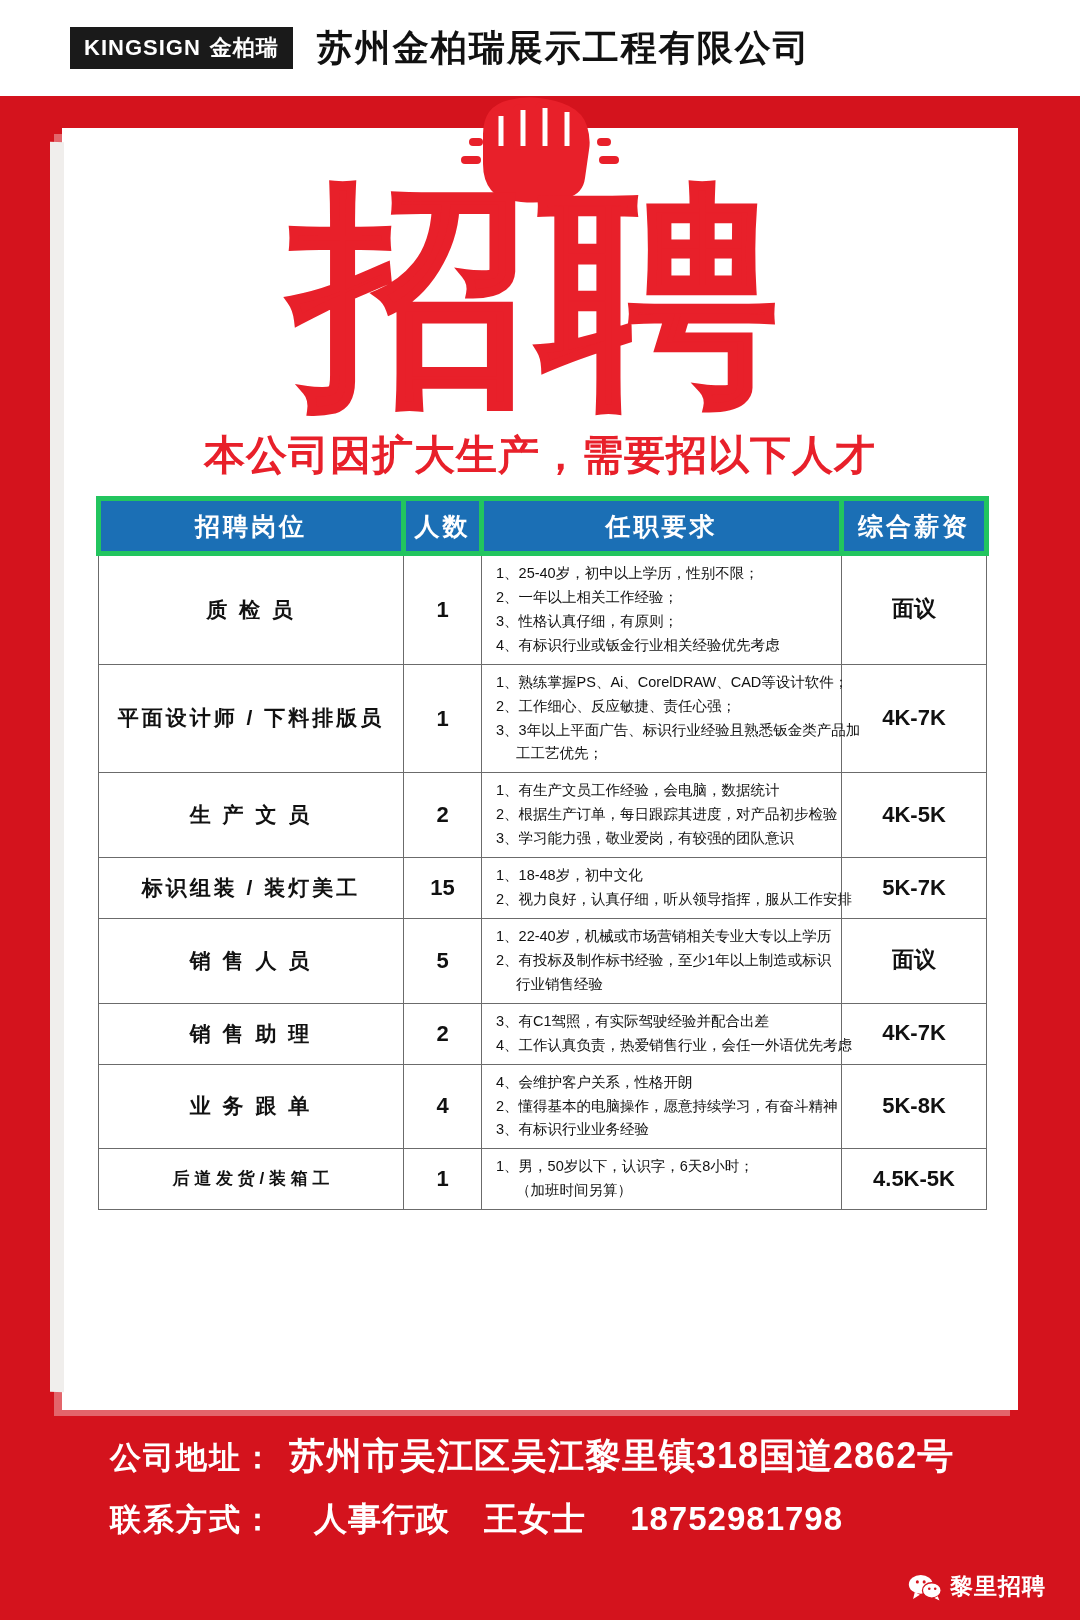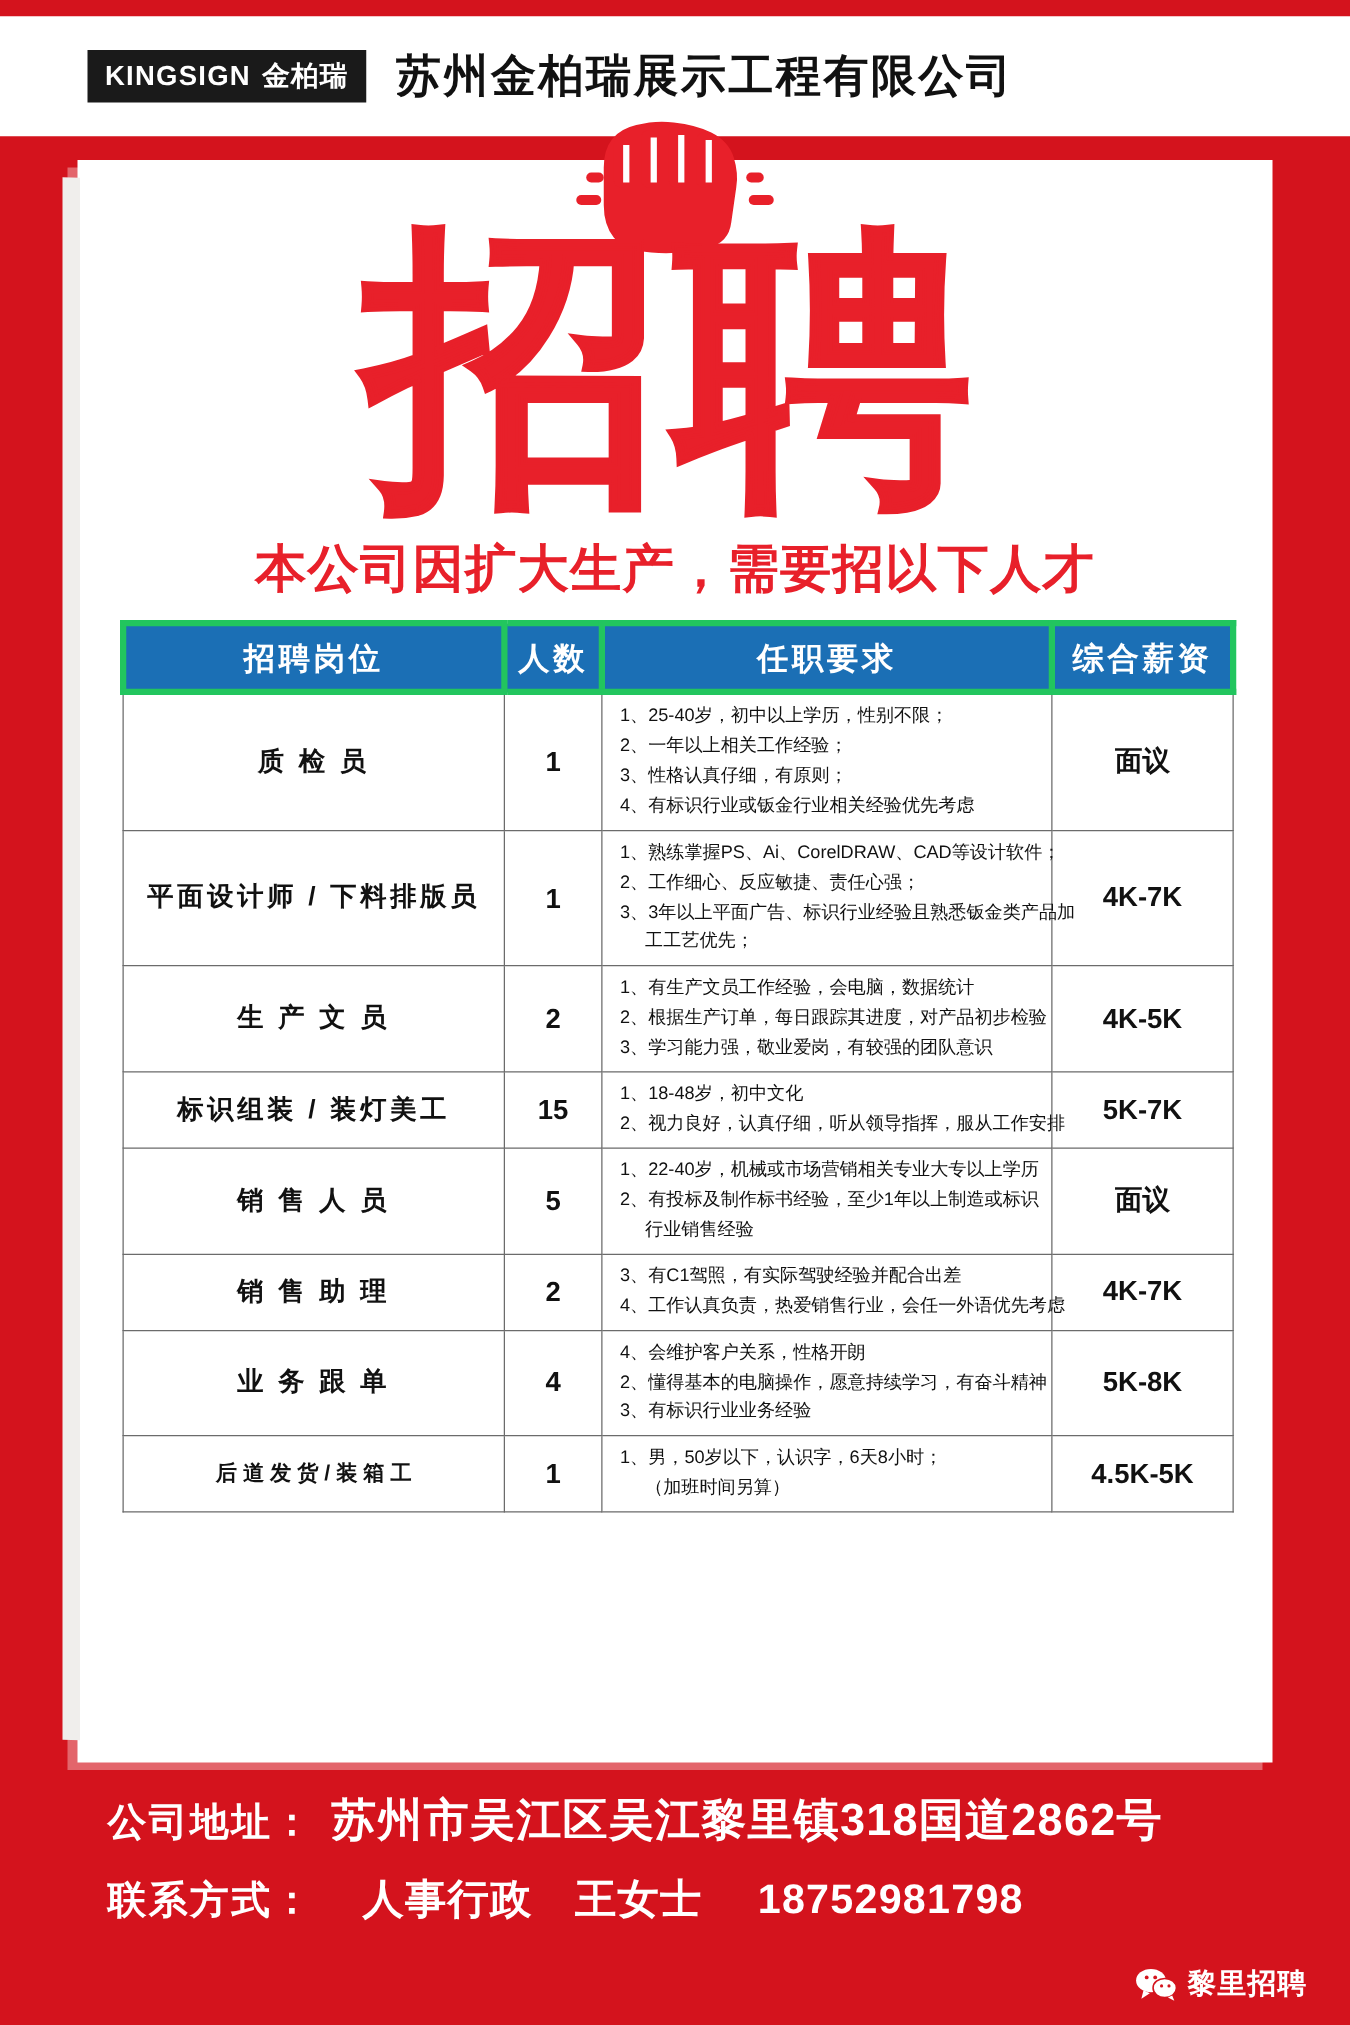--- a/index.html
+++ b/index.html
@@ -15,21 +15,20 @@
     background:
       linear-gradient(#d4131d,#d4131d);
   }
   
   .header{
     position:absolute;top:0;left:0;right:0;height:96px;
     background:#ffffff;
     display:flex;align-items:center;
     padding-left:70px;
     box-sizing:border-box;
-    margin-top:13px;
   }
   .logo{
     display:flex;align-items:center;
     background:#1a1a1a;
     padding:7px 14px;
     height:42px;box-sizing:border-box;
   }
   .logo .k{
     color:#ffffff;font-weight:bold;font-size:22px;letter-spacing:1px;
     font-family:"Liberation Sans",sans-serif;
@@ -109,20 +108,21 @@
   td.sal{text-align:center;font-size:22px;font-weight:bold;letter-spacing:0px;line-height:1.4;}
   td.sal.small{font-size:19px;}
   col.c1{width:305px;}
   col.c2{width:78px;}
   col.c3{width:360px;}
   col.c4{width:145px;}
   
   .footer{
     position:absolute;left:0;right:0;bottom:0;height:210px;
     color:#ffffff;
+    padding-left:24px;
   }
   .f-line{
     display:flex;align-items:baseline;
     padding-left:86px;
     font-weight:bold;
     white-space:nowrap;
   }
   .f-line.l1{padding-top:22px;}
   .f-line.l2{padding-top:16px;gap:25px;}
   .f-label{font-size:31px;letter-spacing:2px;}

